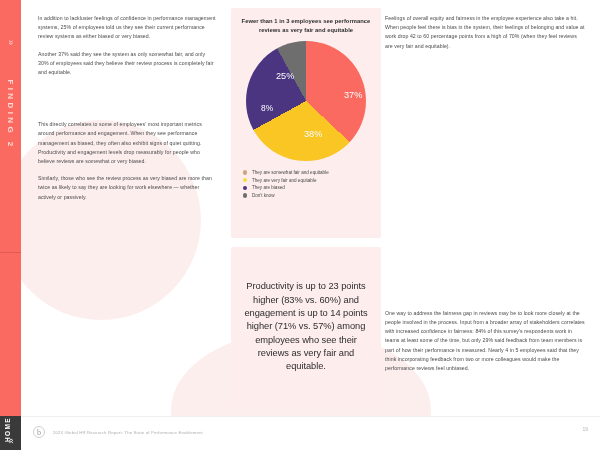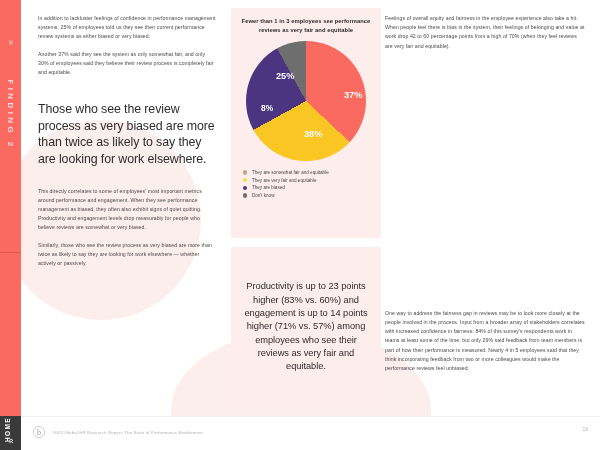--- a/index.html
+++ b/index.html
@@ -106,21 +106,21 @@
     text-align:center; line-height:8.6px; letter-spacing:.05px;
   }
   .pie-wrap{
     position:relative; width:120px; height:120px; margin:7px auto 0;
   }
   .pie{
     width:120px;height:120px;border-radius:50%;
     position:relative; overflow:hidden;
   }
   .slice-lbl{
-    position:absolute; color:#ffffff; font-weight:700; font-size:9.2px;
+    position:absolute; color:#ffffff; font-weight:400; font-size:9.2px;
     text-shadow:0 0 1px rgba(0,0,0,.06);
   }
   .l37{ left:76px; top:49px;margin-left:22px; }
   .l30{ left:58px; top:88px; }
   .l8{  left:15px; top:62px; font-size:8.4px;}
   .l25{ left:30px; top:30px; }
 
   .legend{ margin-top:9px; padding-left:3px; }
   .lg-row{ display:flex; align-items:center; margin-bottom:2.6px; }
   .dot{ width:4.4px;height:4.4px;border-radius:50%; flex:0 0 auto; }
@@ -186,21 +186,20 @@
 
 <div class="page">
   <div class="blob b1"></div>
   <div class="blob b2"></div>
 
   <div class="col col-left">
     <div style="height:14px"></div>
     <p class="body">In addition to lackluster feelings of confidence in performance management systems, 25% of employees told us they see their current performance review systems as either biased or very biased.</p>
     <p class="body">Another 37% said they see the system as only somewhat fair, and only 30% of employees said they believe their review process is completely fair and equitable.</p>
     <div style="height:24px"></div>
-    <div class="pull">Those who see the review process as very biased are more than twice as likely to say they are looking for work elsewhere.</div>
     <div style="height:19px"></div>
     <p class="body">This directly correlates to some of employees' most important metrics around performance and engagement. When they see performance management as biased, they often also exhibit signs of quiet quitting. Productivity and engagement levels drop measurably for people who believe reviews are somewhat or very biased.</p>
     <p class="body">Similarly, those who see the review process as very biased are more than twice as likely to say they are looking for work elsewhere — whether actively or passively.</p>
   </div>
 
   <div class="col col-mid">
 
     <div class="card-pie">
       <div class="pie-title">Fewer than 1 in 3 employees see performance reviews as very fair and equitable</div>
 

